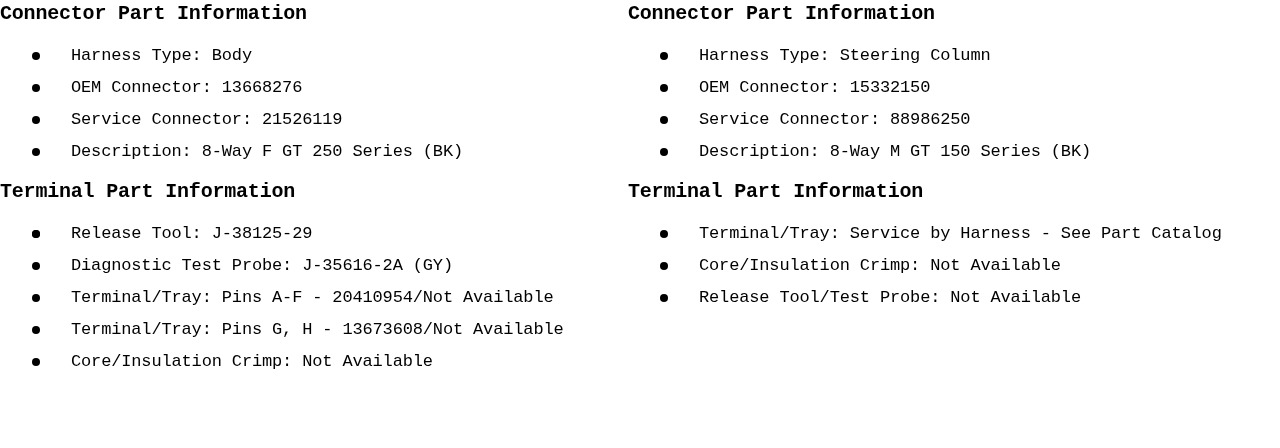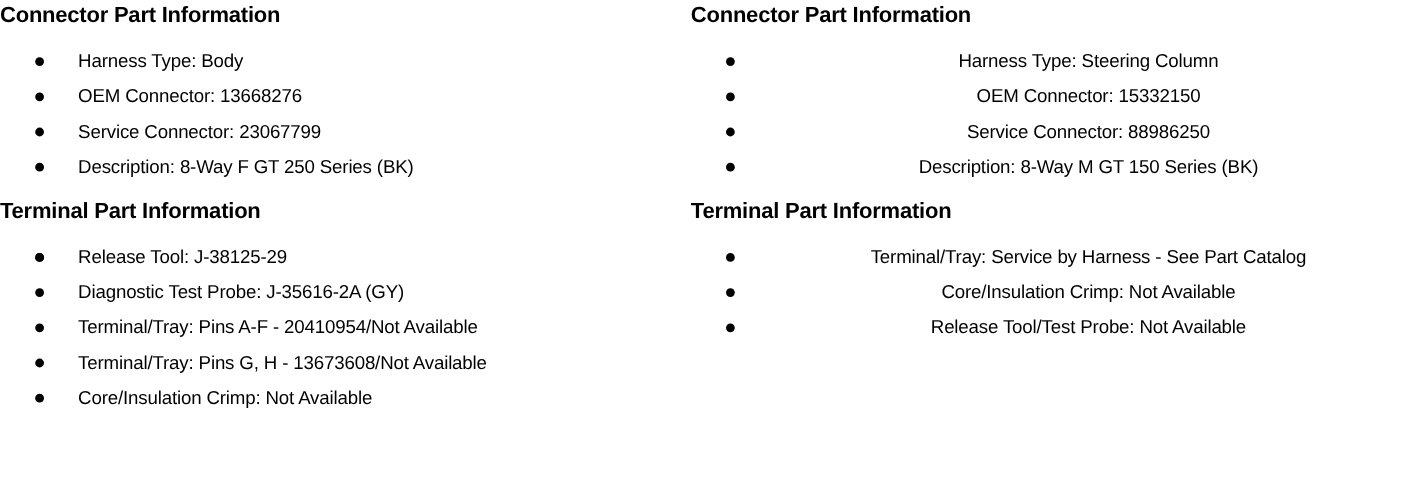--- a/index.html
+++ b/index.html
@@ -12,20 +12,21 @@
     height: 448px;
     font-family: "Liberation Sans", sans-serif;
     color: #000000;
     overflow: hidden;
   }
   .page {
     position: relative;
     width: 1280px;
     height: 448px;
     box-sizing: border-box;
+    font-family: Liberation Mono, monospace;
   }
   .column {
     position: absolute;
     top: 0;
   }
   .col-left {
     left: 0px;
     width: 625px;
   }
   .col-right {
@@ -65,21 +66,20 @@
     left: 32px;
     top: 12px;
     width: 8px;
     height: 8px;
     background: #000000;
     border-radius: 50%;
     display: block;
   }
   .right-list li {
     padding-left: 52px;
-    text-align: center;
   }
   .right-list li .bullet {
     left: 28px;
   }
 </style>
 </head>
 <body>
 
 <div class="page">
 
@@ -91,21 +91,21 @@
       <li>
         <span class="bullet"></span>
         <span>Harness Type: Body</span>
       </li>
       <li>
         <span class="bullet"></span>
         <span>OEM Connector: 13668276</span>
       </li>
       <li>
         <span class="bullet"></span>
-        <span>Service Connector: 23067799</span>
+        <span>Service Connector: 21526119</span>
       </li>
       <li>
         <span class="bullet"></span>
         <span>Description: 8-Way F GT 250 Series (BK)</span>
       </li>
     </ul>
 
     <h2 class="section-title title-terminal">Terminal Part Information</h2>
 
     <ul class="items">

